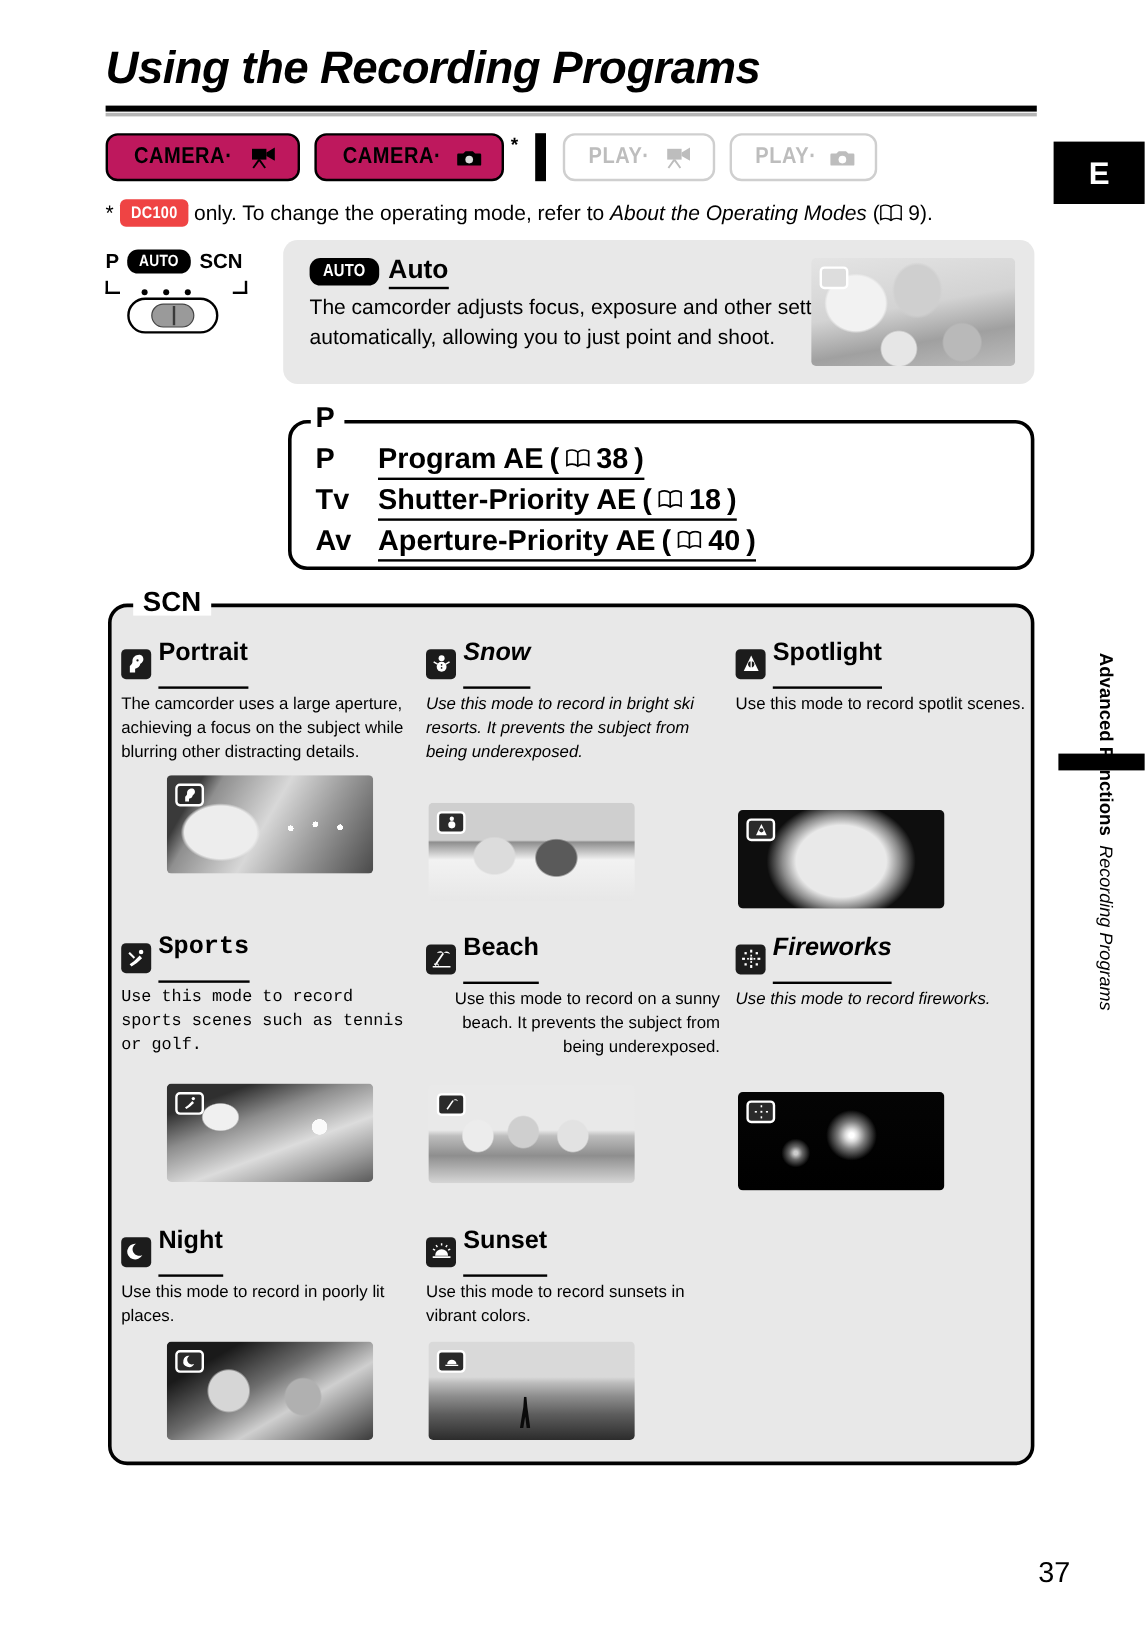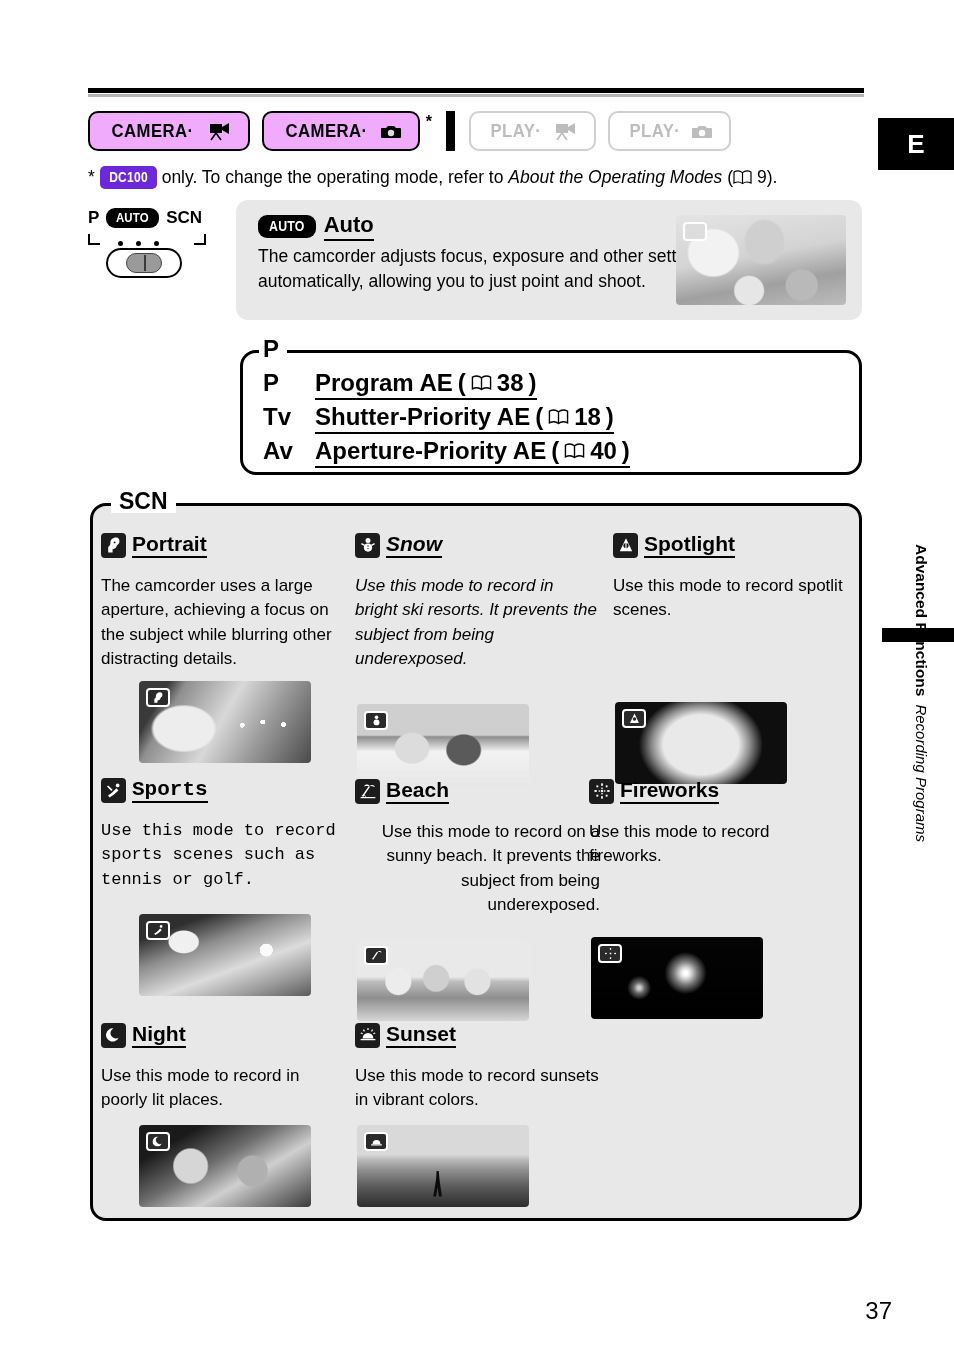--- a/index.html
+++ b/index.html
@@ -23,32 +23,32 @@
   .title-rule .thick { height:5px; background:#000; }
   .title-rule .thin  { height:3px; background:#b5b5b5; margin-top:1px; }
 
   
   .modes { position:absolute; left:88px; top:110px; height:42px; display:flex; align-items:center; }
   .mode-btn {
     height:40px; border-radius:10px; display:flex; align-items:center; justify-content:center;
     padding:0 16px; font-weight:bold; font-size:19px; letter-spacing:0.5px;
     font-stretch:condensed; position:relative;
   }
-  .mode-btn.on  { border:2.5px solid #000; background:#f0abfc; color:#000; }
+  .mode-btn.on  { border:2.5px solid #000; background:#be185d; color:#000; }
   .mode-btn.off { border:2.5px solid #cfcfcf; background:#fff; color:#bdbdbd; }
   .mode-btn + .mode-btn { margin-left:12px; }
   .mode-label { transform:scaleX(0.88); transform-origin:center; display:inline-block; white-space:nowrap; }
   .mode-ico { margin-left:7px; display:inline-flex; align-items:center; }
   .asterisk-sup { position:absolute; right:-14px; top:0px; font-size:16px; font-weight:bold; }
   .mode-sep { width:9px; height:40px; background:#000; margin:0 14px 0 26px; }
 
   
   .footnote { position:absolute; left:88px; top:166px; width:790px; font-size:17.5px; line-height:1.3; white-space:nowrap; }
   .badge-dc {
-    display:inline-block; background:#6d28d9; color:#fff; border-radius:5px;
+    display:inline-block; background:#ef4444; color:#fff; border-radius:5px;
     font-weight:bold; font-size:14px; padding:2px 6px 3px; letter-spacing:0.3px;
     transform:translateY(-1px); font-stretch:condensed;
   }
   .badge-dc span { display:inline-block; transform:scaleX(0.86); }
   .it { font-style:italic; }
 
   
   .e-tab {
     position:absolute; right:0; top:118px; width:76px; height:52px;
     background:#000; color:#fff; font-weight:bold; font-size:26px;
@@ -116,22 +116,22 @@
     position:absolute; left:90px; top:503px; width:772px; height:718px;
     background:#e8e8e8; border:3px solid #000; border-radius:16px;
   }
   .scn-legend {
     position:absolute; left:18px; top:-16px; background:#fff; padding:0 8px;
     font-weight:bold; font-size:23px; line-height:1;
   }
 
   .scene { position:absolute; width:245px; }
   .scene-head { display:flex; align-items:center; gap:6px; }
-  .scene-title { font-size:21px; font-weight:bold; border-bottom:2.5px solid #000; padding-bottom:0px; }
-  .scene-desc { font-size:17px; line-height:1.43; margin-top:16px; }
+  .scene-title { font-size:21px; font-weight:bold; border-bottom:2.5px solid #000; padding-bottom:16px; }
+  .scene-desc { font-size:14px; line-height:1.43; margin-top:2px; }
   .thumb { margin-top:10px; border-radius:4px; overflow:hidden; position:relative; }
 
   
   .ico-badge {
     width:25px; height:25px; background:#1c1c1c; border-radius:4px;
     display:inline-flex; align-items:center; justify-content:center; flex:0 0 auto;
   }
   .ico-badge svg { display:block; }
 
   
@@ -207,20 +207,23 @@
 
   
   .page-no { position:absolute; right:62px; bottom:32px; font-size:24px; }
   .book-ico { display:inline-block; vertical-align:-2px; }
 </style>
 </head>
 <body>
 
 <div class="page">
 
+  <div class="title-wrap">
+    <div class="title">Using the Recording Programs</div>
+  </div>
   <div class="title-rule">
     <div class="thick"></div>
       <div class="thin"></div>
   </div>
 
   <div class="e-tab">
     <span>E</span>
   </div>
 
   <div class="modes">
@@ -484,21 +487,21 @@
         <div class="ph ph-beach"></div>
         <div class="thumb-badge">
           <svg width="13" height="13" viewBox="0 0 18 18">
               <path d="M3.6 14.4 L10.4 4.4" stroke="#fff" stroke-width="1.8"></path>
               <path d="M10.6 4 C12.6 2.2 15.4 2.8 16 5 C14 3.8 12 4.6 10.6 4 Z" fill="#fff"></path>
             </svg>
         </div>
       </div>
     </div>
 
-    <div class="scene" style="left:496px; top:272px;">
+    <div class="scene" style="left:520px; top:272px;font-style:italic;">
       <div class="scene-head">
         <span class="ico-badge">
           <svg width="18" height="18" viewBox="0 0 18 18">
             <g fill="#fff">
               <rect x="8.1" y="1.4" width="1.8" height="2.4"></rect>
                 <rect x="8.1" y="14.2" width="1.8" height="2.4"></rect>
               <rect x="1.4" y="8.1" width="2.4" height="1.8"></rect>
                 <rect x="14.2" y="8.1" width="2.4" height="1.8"></rect>
               <rect x="3.4" y="3.4" width="1.9" height="1.9"></rect>
                 <rect x="12.7" y="3.4" width="1.9" height="1.9"></rect>

